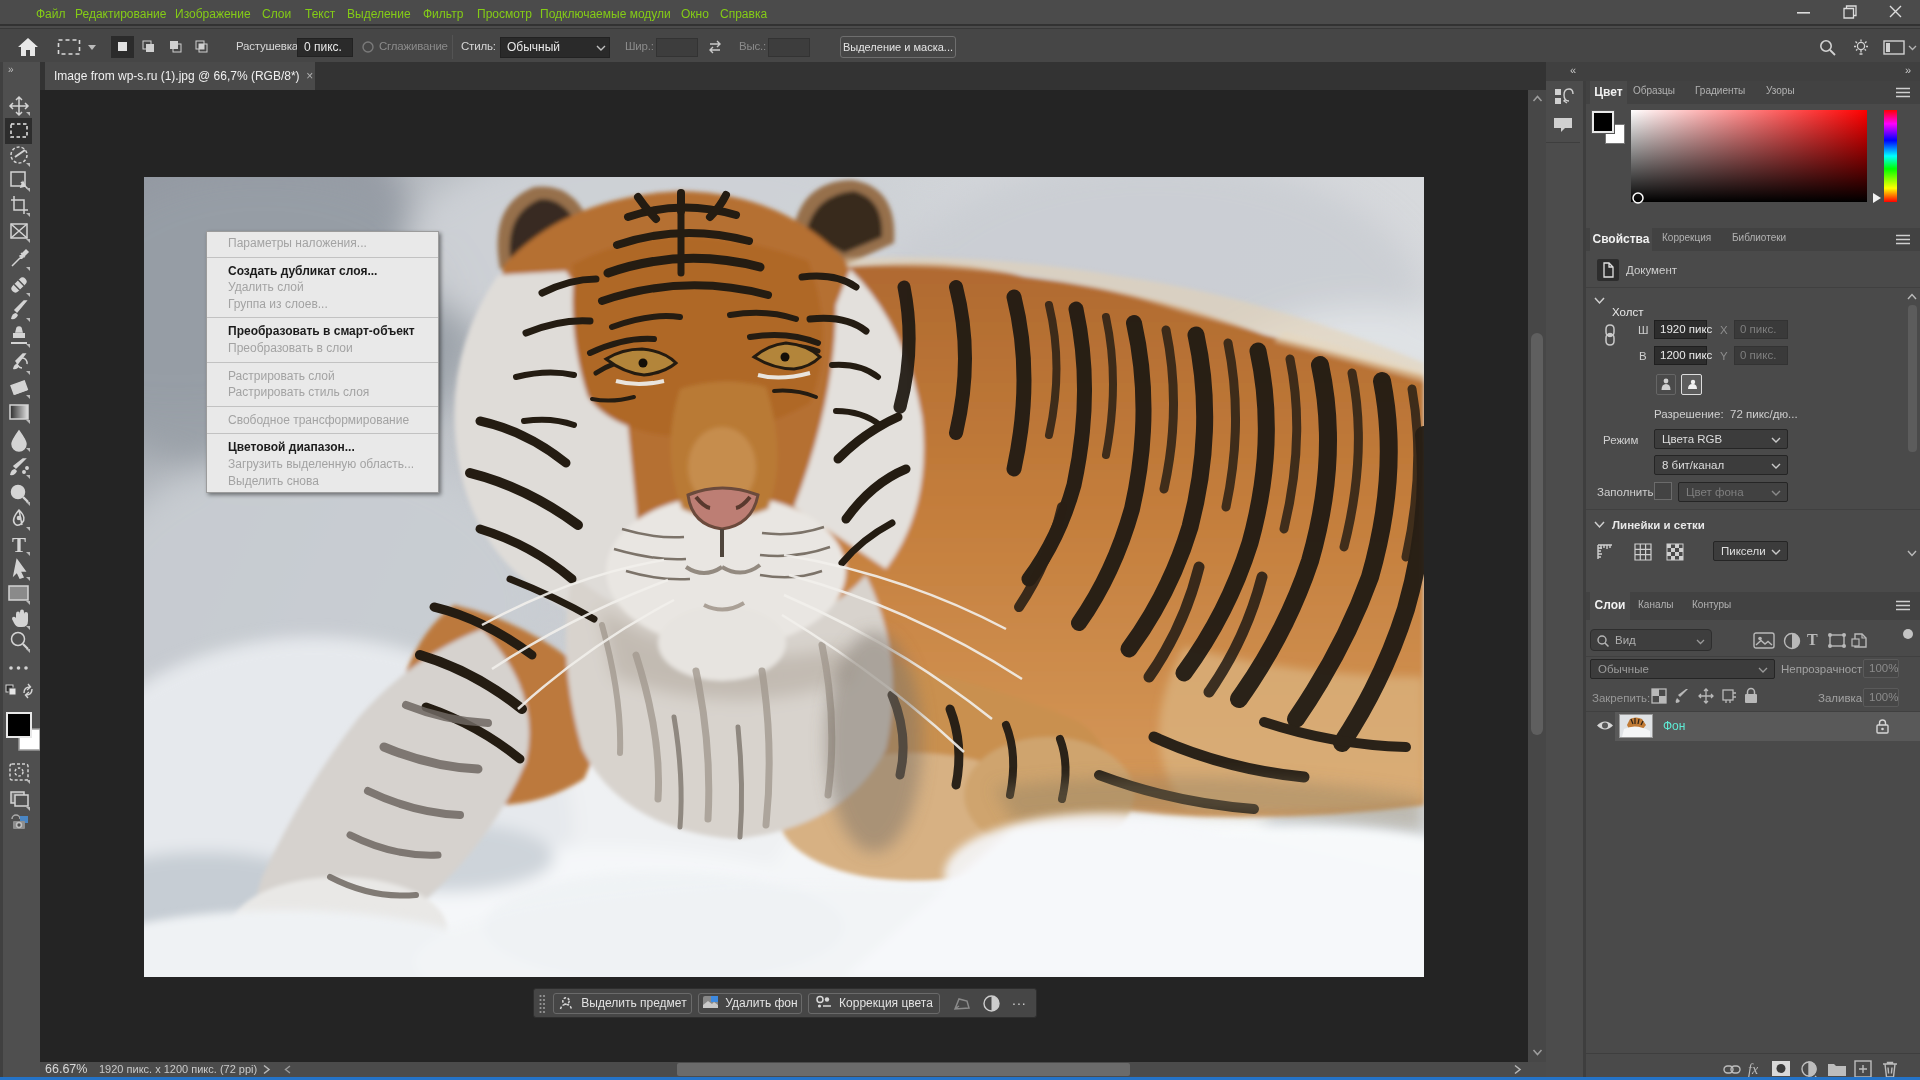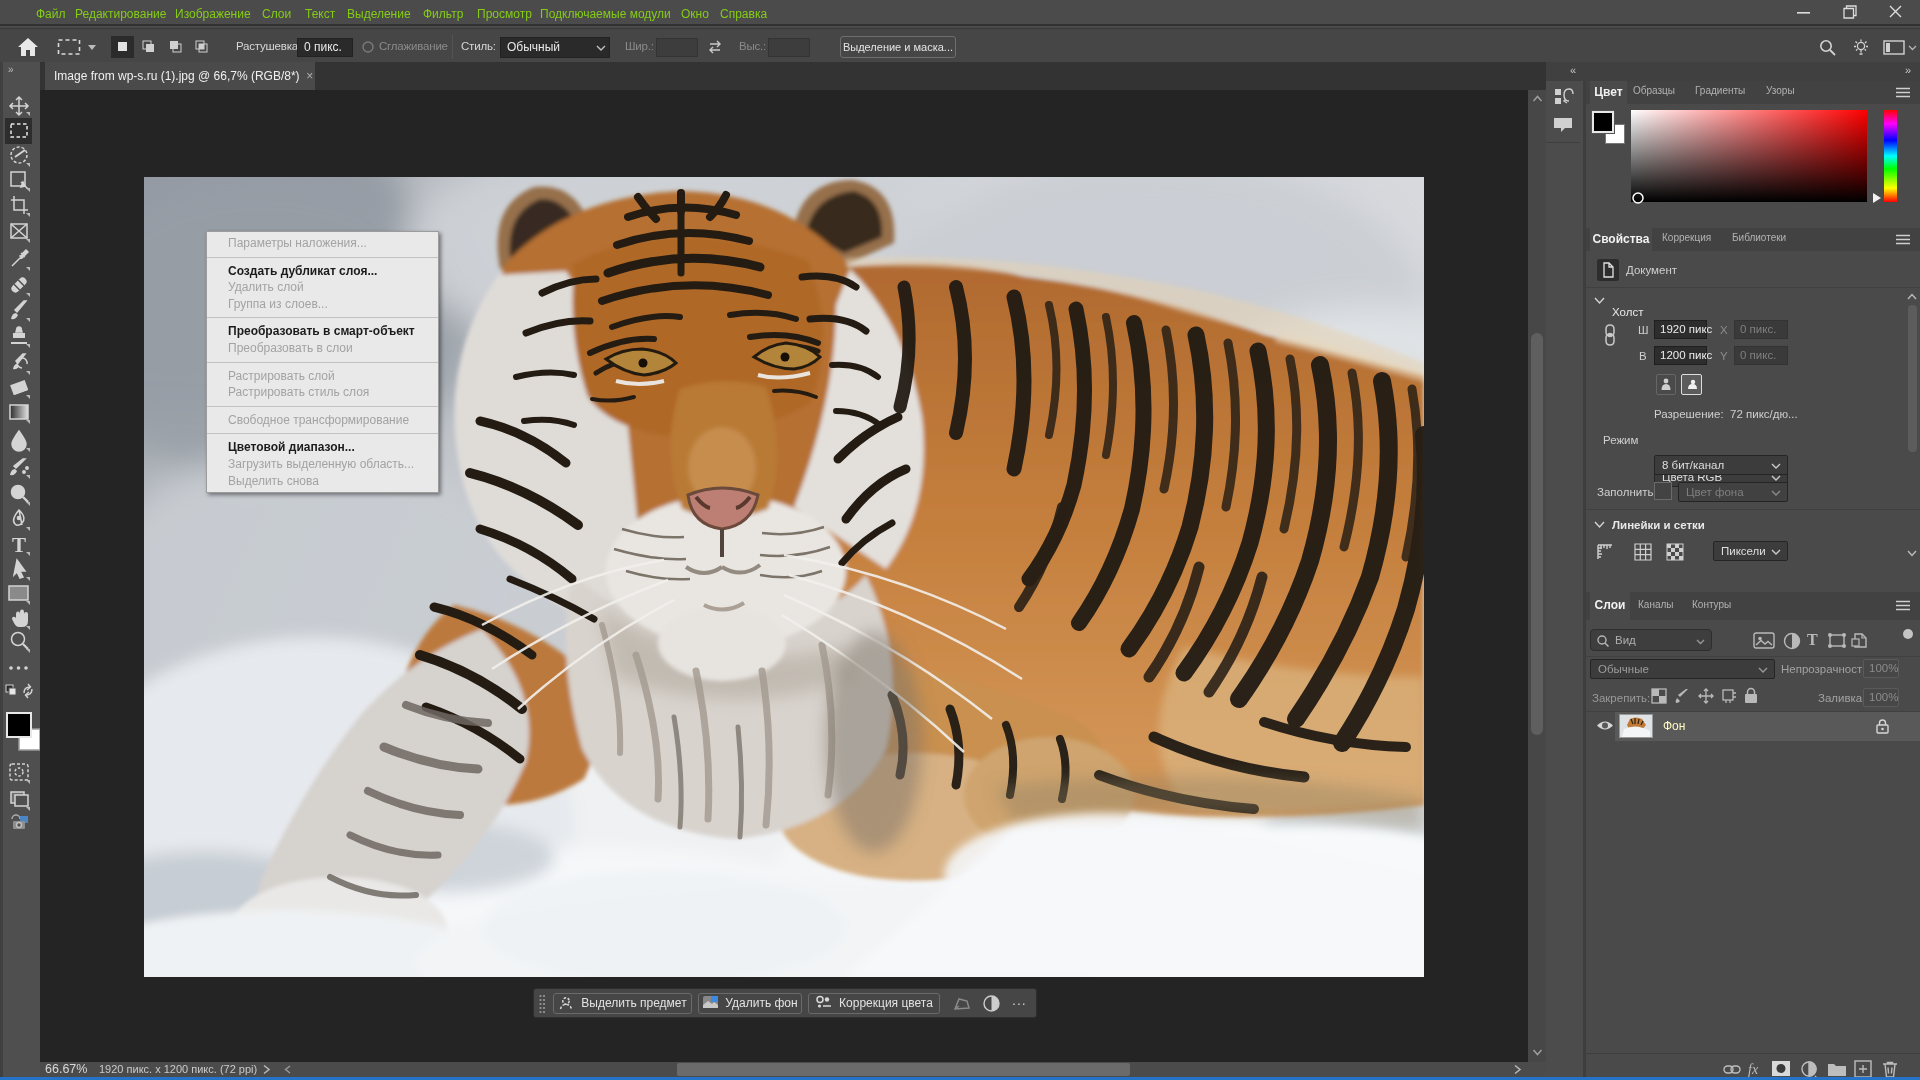--- a/index.html
+++ b/index.html
@@ -728,21 +728,21 @@
           </svg>
       </div>
       <div class="abs" style="left:95px;top:146px;width:21px;height:21px;background:#5c5c5c;border:1px solid #ddd;border-radius:2px;">
         <svg width="19" height="19">
             <circle cx="11" cy="7" r="2.2" fill="#f0f0f0"></circle>
             <path d="M6 14 q0 -5 4.5 -5 q4.5 0 4.5 5 z" fill="#f0f0f0"></path>
           </svg>
       </div>
       <span class="plbl" style="left:68px;top:180px;">Разрешение:&nbsp; 72 пикс/дю...</span>
       <span class="plbl" style="left:17px;top:206px;">Режим</span>
-      <div class="pdd" style="left:68px;top:201px;width:134px;margin-top:38px;">Цвета RGB<svg class="ddc" width="10" height="7">
+      <div class="pdd" style="left:68px;top:201px;width:134px;">Цвета RGB<svg class="ddc" width="10" height="7">
             <path d="M1 1 l4 4 l4 -4" fill="none" stroke="#c9c9c9" stroke-width="1.4"></path>
           </svg></div>
       <div class="pdd" style="left:68px;top:227px;width:134px;">8 бит/канал<svg class="ddc" width="10" height="7">
             <path d="M1 1 l4 4 l4 -4" fill="none" stroke="#c9c9c9" stroke-width="1.4"></path>
           </svg></div>
       <span class="plbl" style="left:11px;top:258px;">Заполнить</span>
       <div class="abs" style="left:68px;top:254px;width:18px;height:18px;background:#434343;border:1px solid #6b6b6b;"></div>
       <div class="pdd dis" style="left:92px;top:254px;width:110px;">Цвет фона<svg class="ddc" width="10" height="7">
             <path d="M1 1 l4 4 l4 -4" fill="none" stroke="#8a8a8a" stroke-width="1.4"></path>
           </svg></div>
@@ -869,21 +869,21 @@
           <circle cx="9" cy="6.5" r="3" fill="#595959"></circle>
         </svg>
       <div class="abs" style="left:34px;top:123px;width:32px;height:22px;background:#e8e8e8;outline:1px solid #999;overflow:hidden;">
         <svg width="32" height="22" viewBox="0 0 32 22">
           <rect width="32" height="22" fill="#dfe2e5"></rect>
           <path d="M10 4 Q16 1 22 4 L26 10 Q22 16 16 16 Q9 16 7 10 Z" fill="#c07a35"></path>
           <path d="M4 14 Q16 8 30 16 L30 22 L2 22 Z" fill="#f4f5f6"></path>
           <path d="M11 4 l2 5 M15 3 v6 M19 4 l-1 5 M23 6 l-2 4" stroke="#2b2218" stroke-width="1.2" fill="none"></path>
         </svg>
       </div>
-      <span class="abs" style="left:77px;top:127px;font-size:12px;color:#fef9c3;">Фон</span>
+      <span class="abs" style="left:77px;top:127px;font-size:12px;color:#5eead4;">Фон</span>
       <svg class="abs" style="left:290px;top:126px" width="13" height="16">
           <rect x="1" y="7" width="11" height="8" rx="1" fill="none" stroke="#d6d6d6" stroke-width="1.4"></rect>
           <path d="M3.5 7 V5 a3 3 0 0 1 6 0 v2" fill="none" stroke="#d6d6d6" stroke-width="1.4"></path>
           <circle cx="6.5" cy="11" r="1.3" fill="#d6d6d6"></circle>
         </svg>
 
       <div class="abs" style="left:0;top:461px;width:334px;height:1px;background:#3e3e3e;"></div>
       <svg class="abs" style="left:136px;top:467px" width="190" height="20" viewBox="0 0 190 20">
         <g stroke="#bdbdbd" stroke-width="1.4" fill="none">
           <g transform="translate(2,3)">

